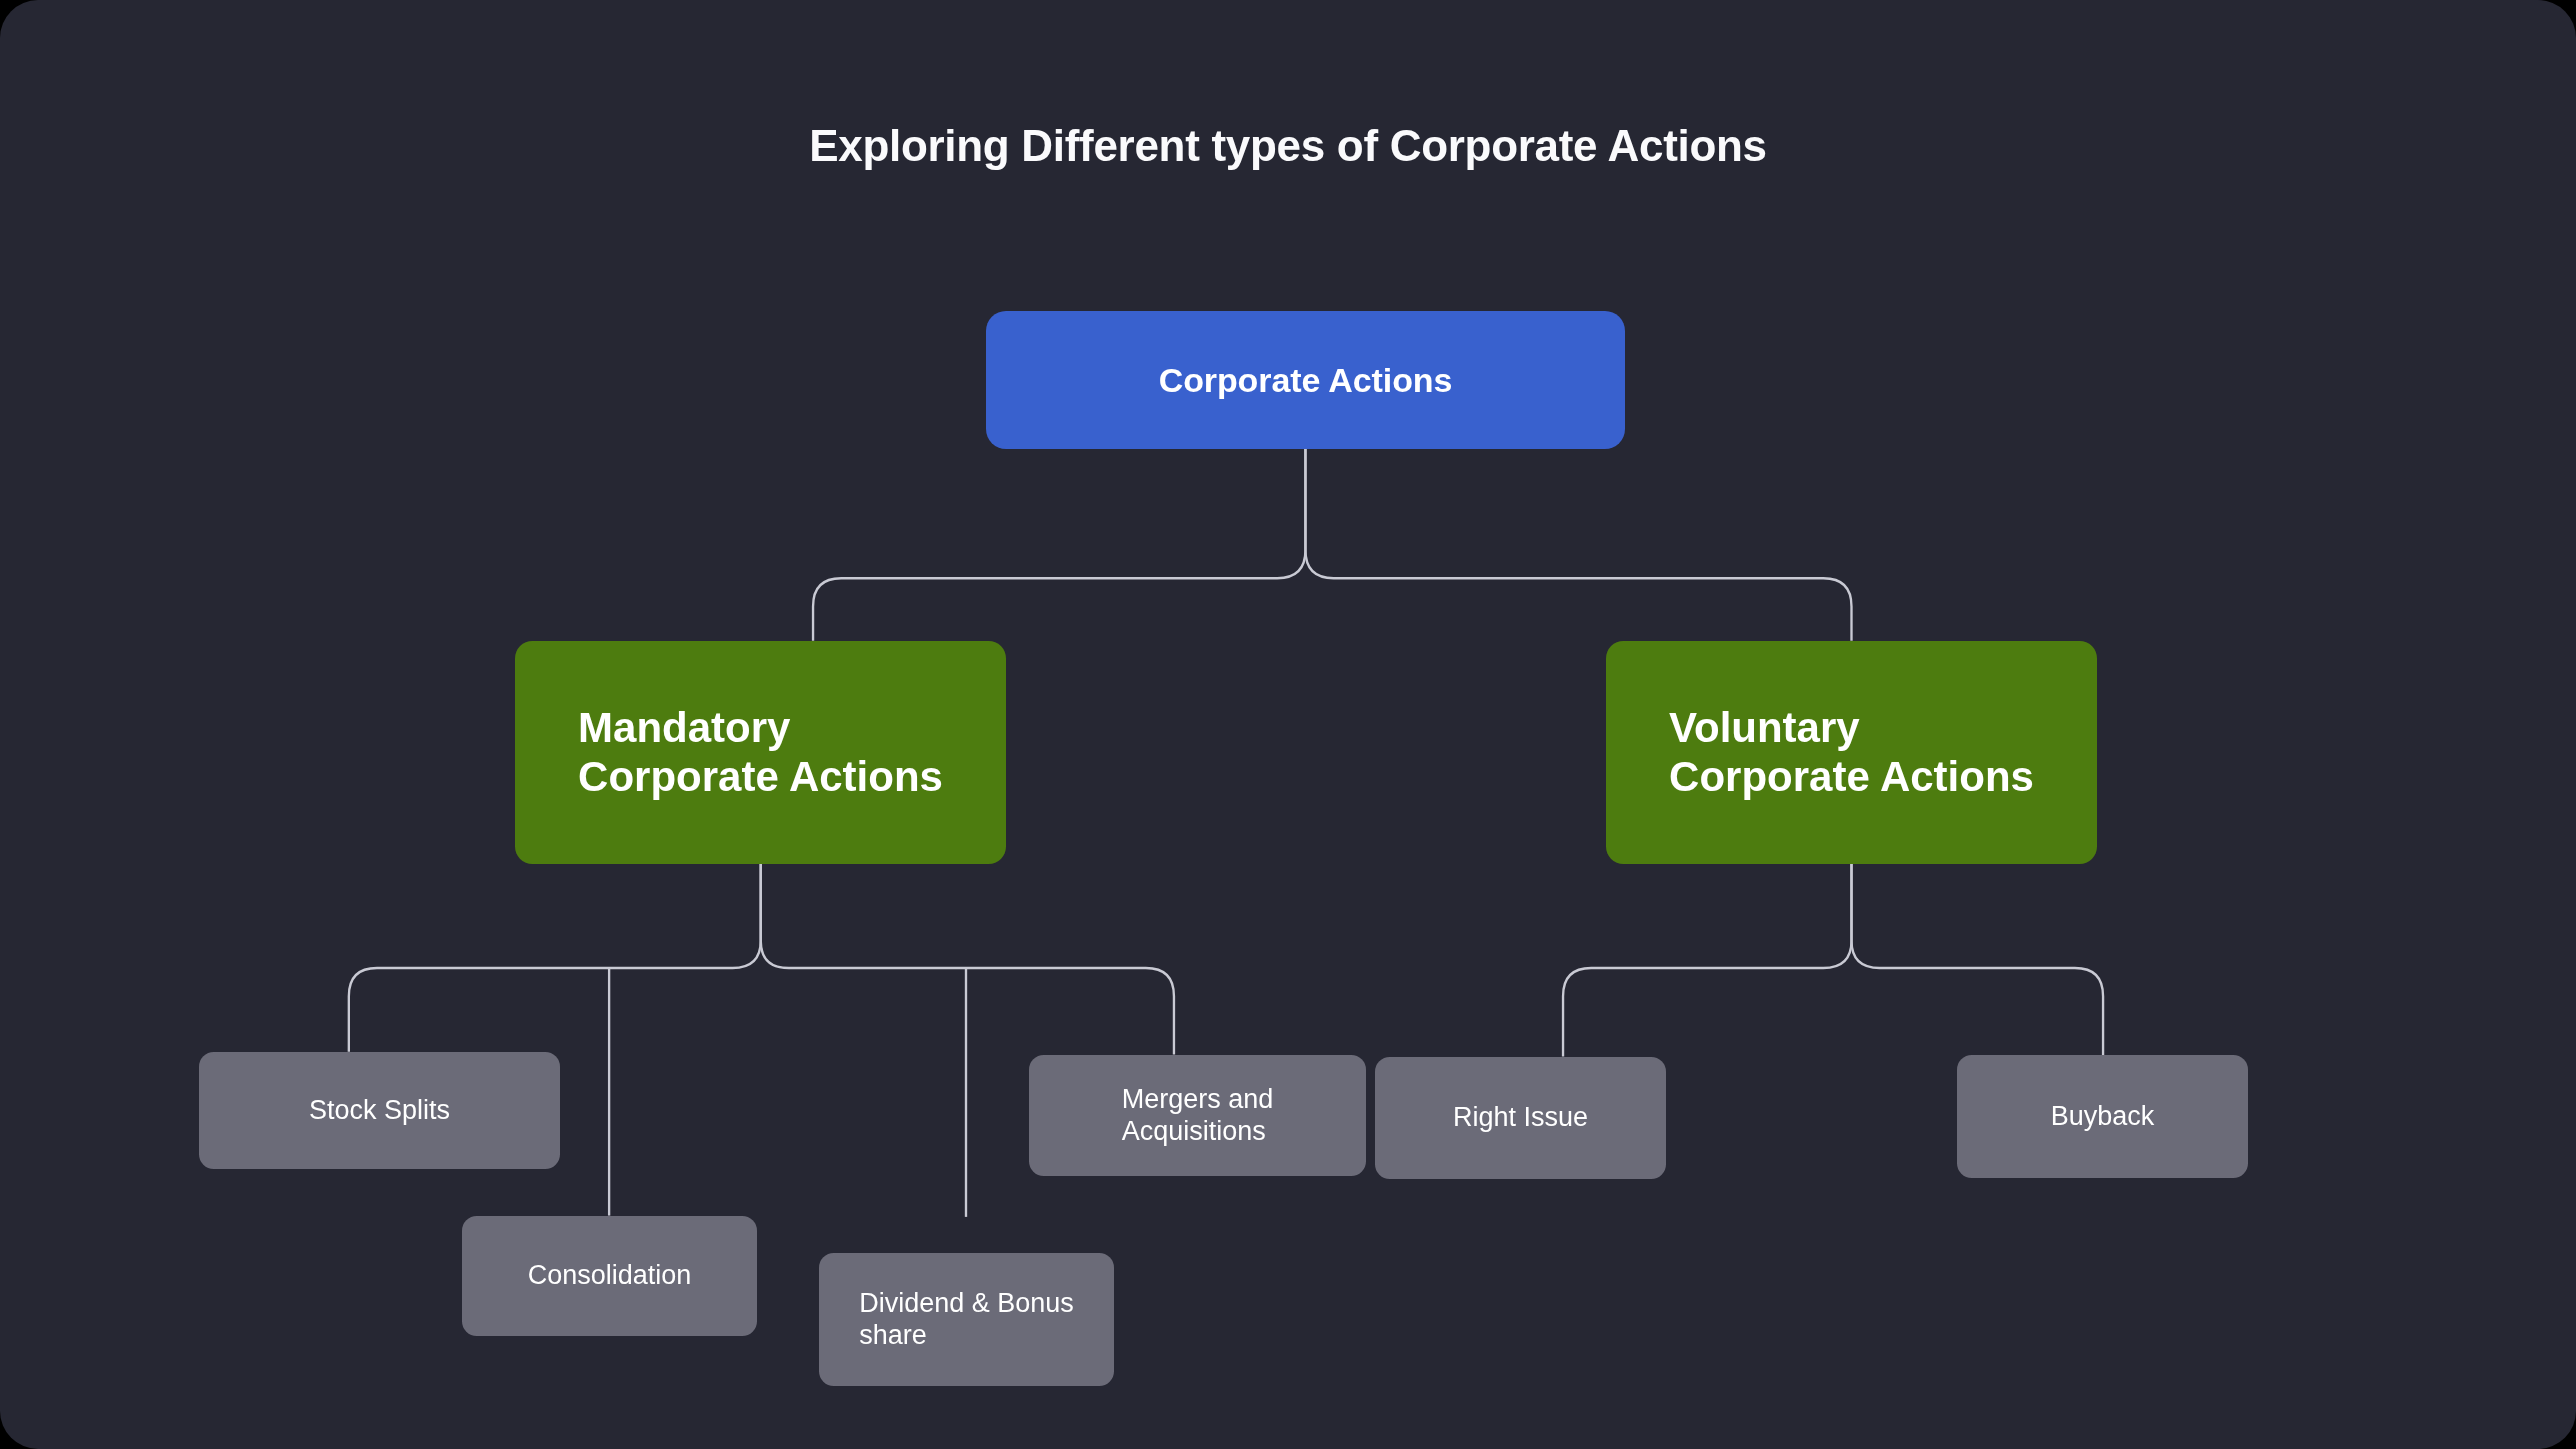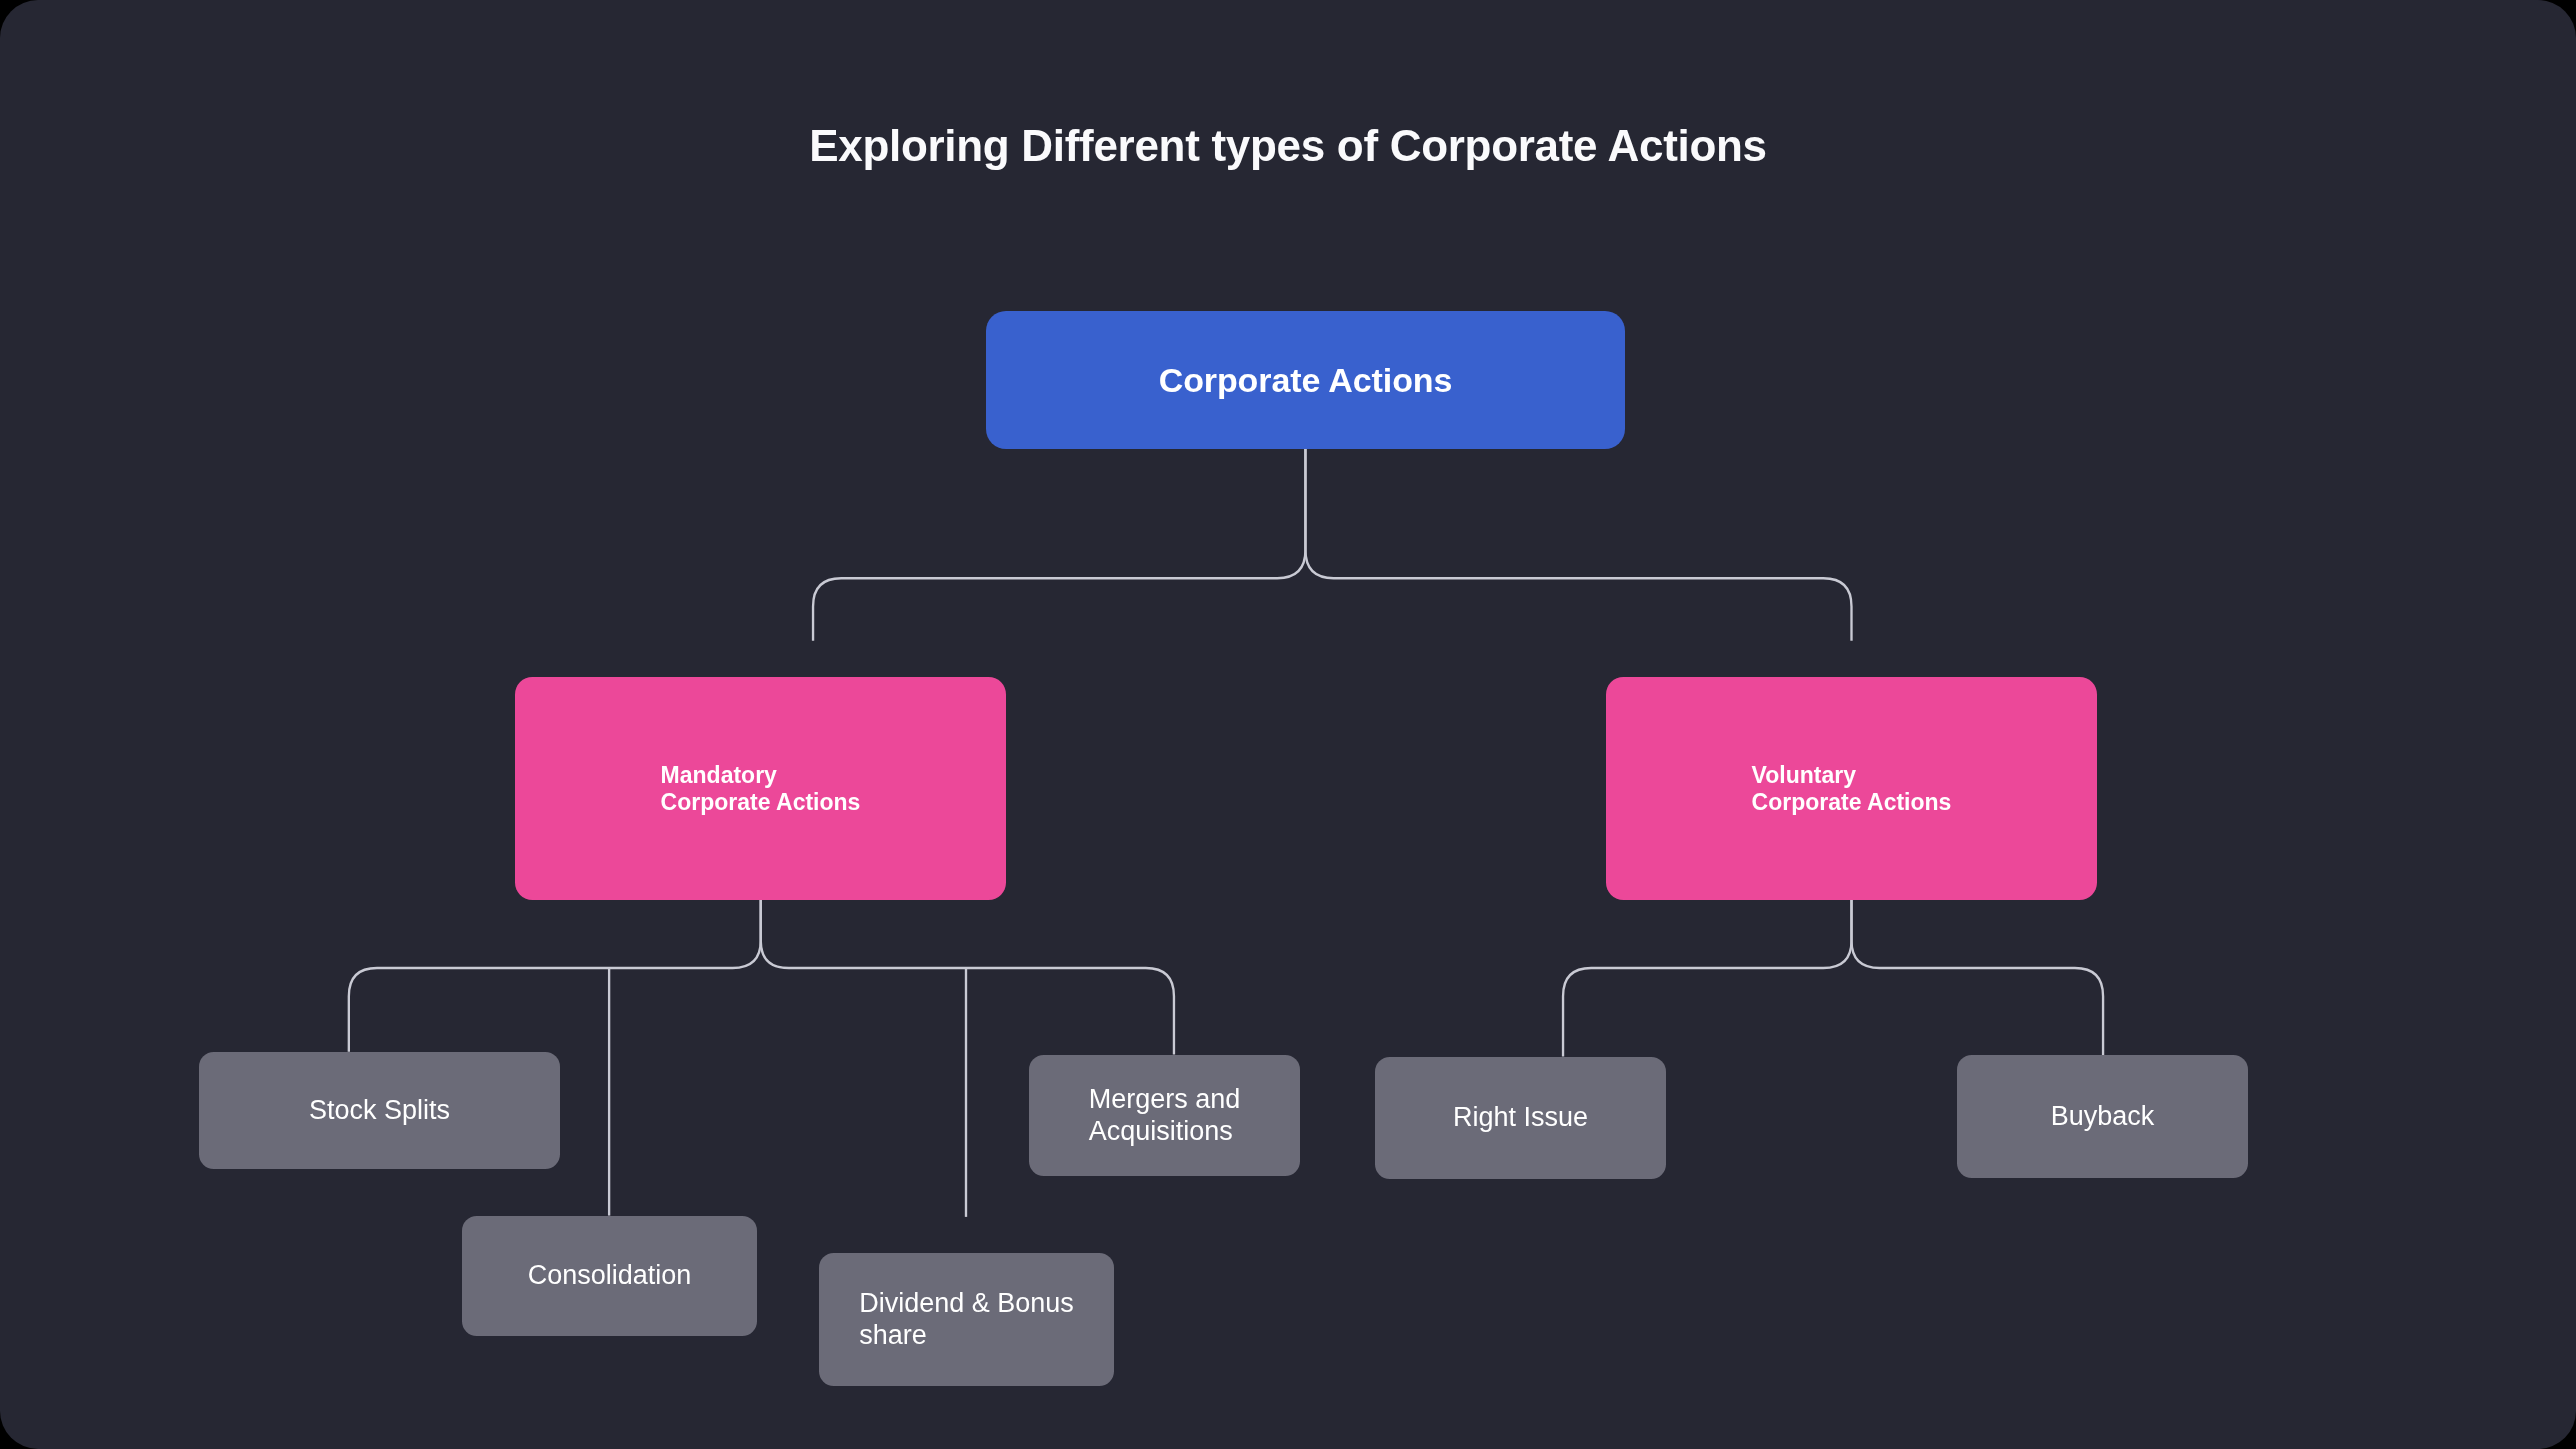--- a/index.html
+++ b/index.html
@@ -53,26 +53,25 @@
     box-sizing: border-box;
   }
   .node-root {
     background: #3961CE;
     border-radius: 20px;
     font-size: 34px;
     font-weight: bold;
     letter-spacing: -0.1px;
   }
   .node-l2 {
-    background: #ec4899;
+    background: #4d7c0f;
     border-radius: 17.4px;
-    font-size: 23px;
+    font-size: 42px;
     font-weight: bold;
     line-height: 1.15;
-    margin-top: 36px;
   }
   .node-leaf {
     background: #6B6B78;
     border-radius: 14.8px;
     font-size: 27px;
     font-weight: normal;
     line-height: 1.18;
     padding: 0 9.4px;
   }
   .node-label {
@@ -123,21 +122,21 @@
 
   <div class="node node-leaf" style="left:462px; top:1216px; width:295px; height:120px;">
     <span class="node-label">Consolidation</span>
   </div>
 
   <div class="node node-leaf" style="left:819px; top:1253px; width:295px; height:133px;">
     <span class="node-label">Dividend &amp; Bonus
 share</span>
   </div>
 
-  <div class="node node-leaf" style="left:1029px; top:1055px; width:271px; height:121px;">
+  <div class="node node-leaf" style="left:1029px; top:1055px; width:337px; height:121px;">
     <span class="node-label">Mergers and
 Acquisitions</span>
   </div>
 
   <div class="node node-leaf" style="left:1375px; top:1057px; width:291px; height:122px;">
     <span class="node-label">Right Issue</span>
   </div>
 
   <div class="node node-leaf" style="left:1957px; top:1055px; width:291px; height:123px;">
     <span class="node-label">Buyback</span>

